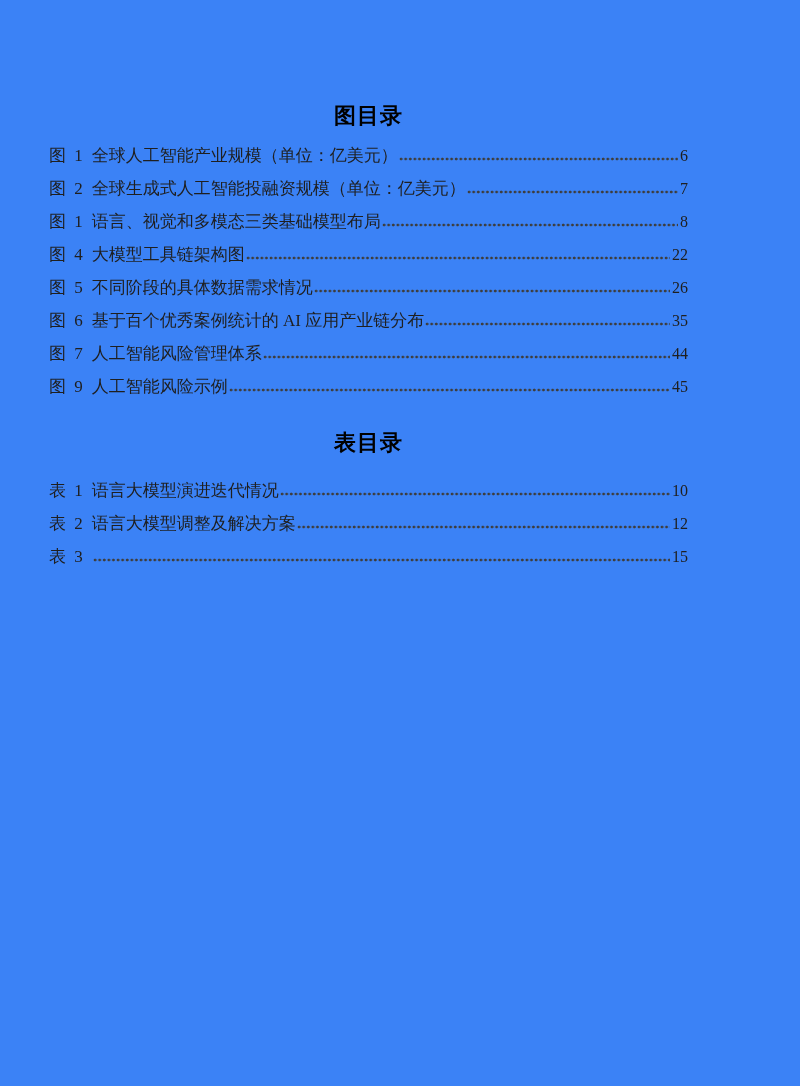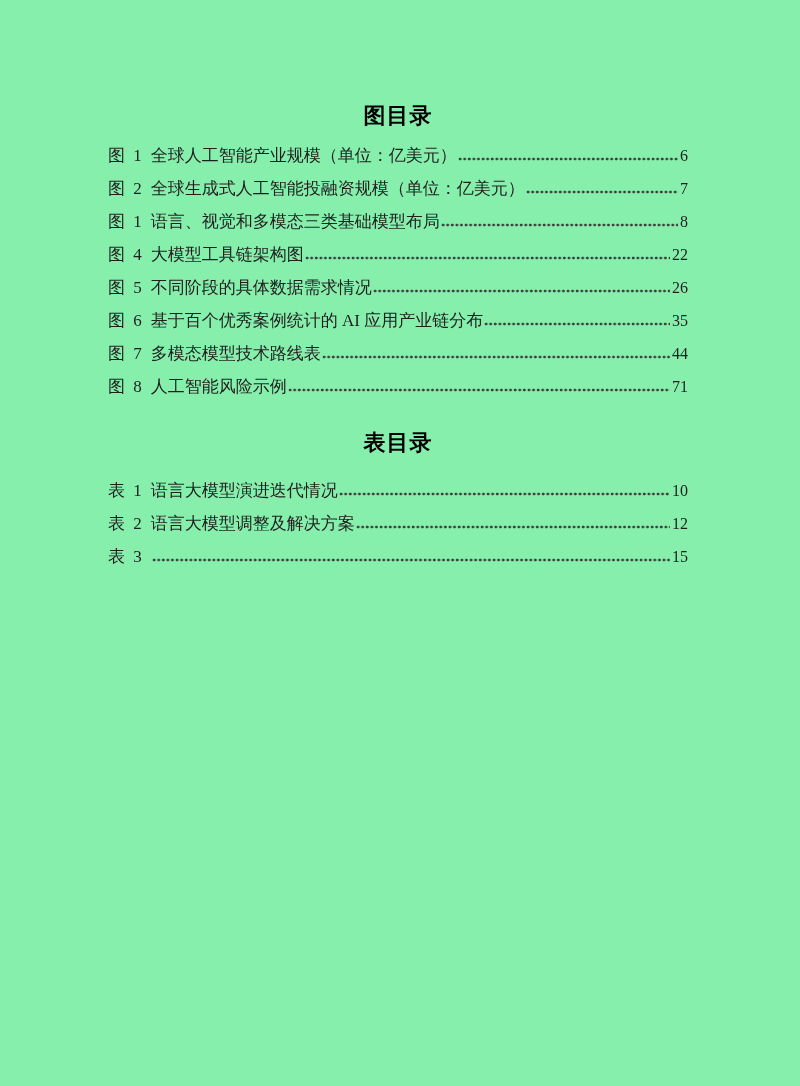--- a/index.html
+++ b/index.html
@@ -11,22 +11,22 @@
     height: 1086px;
     background: #ffffff;
     font-family: "Liberation Serif", "DejaVu Serif", serif;
     color: #1f1f1f;
     overflow: hidden;
   }
   .page {
     box-sizing: border-box;
     width: 800px;
     height: 1086px;
-    padding: 100px 112px 0 108px;
-    background: #86efac;
+    padding: 100px 112px 0 49px;
+    background: #3b82f6;
   }
   .toc-title {
     display: block;
     text-align: center;
     font-family: "Liberation Sans", "DejaVu Sans", sans-serif;
     font-weight: 700;
     font-size: 22px;
     line-height: 32px;
     color: #000000;
     letter-spacing: 1px;
@@ -117,30 +117,30 @@
 
       <div class="toc-row">
         <span class="lbl">图 6</span>
         <span class="ttl">基于百个优秀案例统计的 AI 应用产业链分布</span>
         <span class="dots"></span>
         <span class="pg">35</span>
       </div>
 
       <div class="toc-row">
         <span class="lbl">图 7</span>
-        <span class="ttl">多模态模型技术路线表</span>
+        <span class="ttl">人工智能风险管理体系</span>
         <span class="dots"></span>
         <span class="pg">44</span>
       </div>
 
       <div class="toc-row">
-        <span class="lbl">图 8</span>
+        <span class="lbl">图 9</span>
         <span class="ttl">人工智能风险示例</span>
         <span class="dots"></span>
-        <span class="pg">71</span>
+        <span class="pg">45</span>
       </div>
 
     </div>
   </div>
 
   <div class="section-tables">
     <div class="toc-title">表目录</div>
     <div class="toc-list tables">
 
       <div class="toc-row">

